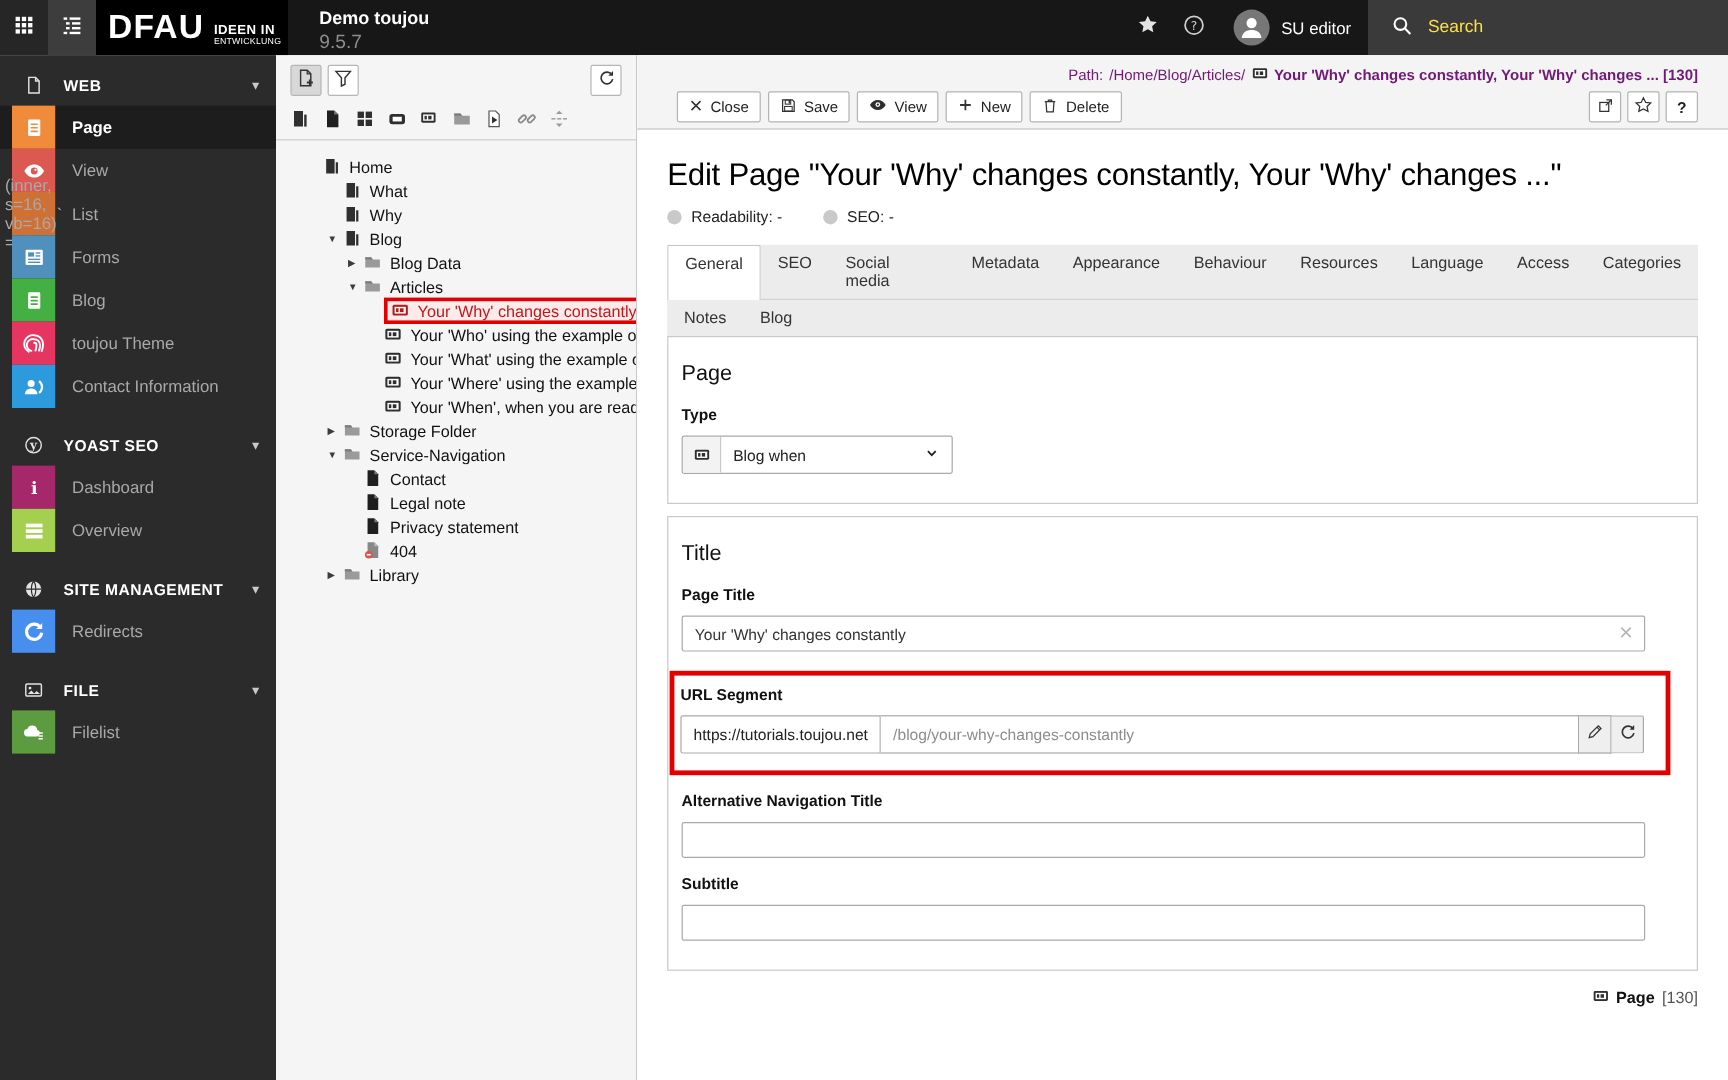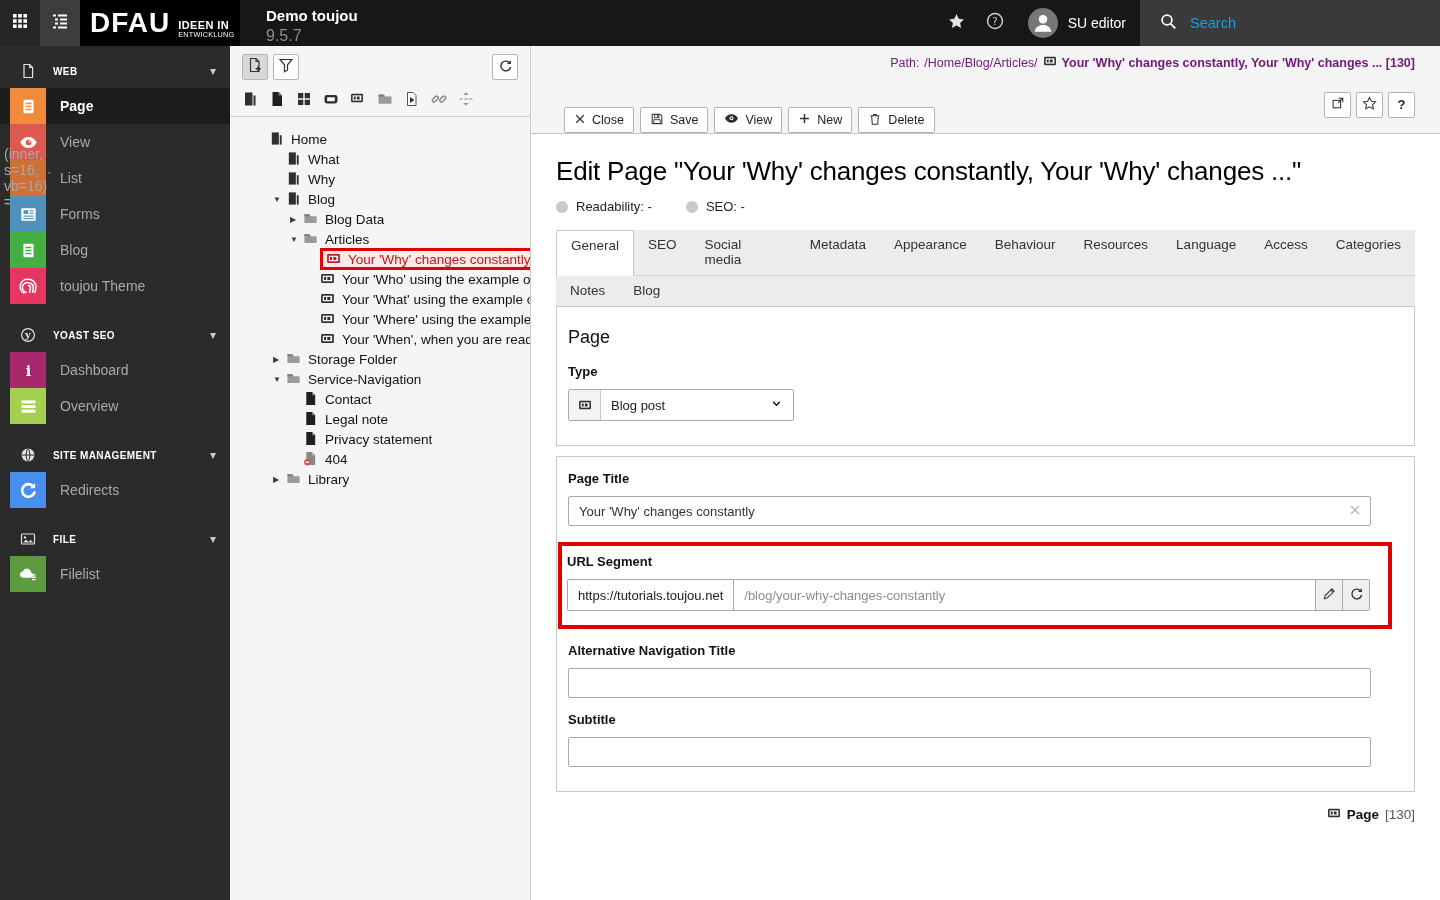--- a/index.html
+++ b/index.html
@@ -16,32 +16,32 @@
   .logo-sub { display:flex; flex-direction:column; justify-content:center; line-height:1.05;margin-top:12px; }
   .logo-sub .l1 { font-size:11px; font-weight:bold; letter-spacing:.4px; }
   .logo-sub .l2 { font-size:7.3px; letter-spacing:.2px; }
   .tb-site { padding:6px 0 0 26px; line-height:1.3; }
   .site-name { font-size:15px; font-weight:bold; }
   .site-ver { font-size:16px; color:#8d8d8d; }
   .tb-spacer { flex:1; }
   .tb-iconbtn { width:38px; display:flex; align-items:center; justify-content:center; cursor:pointer; }
   .tb-user { display:flex; align-items:center; gap:10px; padding:0 14px; font-size:14px; cursor:pointer; }
   .avatar { width:30px; height:30px; border-radius:50%; background:#777; display:flex; align-items:center; justify-content:center; overflow:hidden; }
-  .tb-search { width:300px; background:#3a3a3a; display:flex; align-items:center; gap:13px; padding-left:20px; font-size:14.5px; color:#0ea5e9; cursor:text; }
+  .tb-search { width:300px; background:#3a3a3a; display:flex; align-items:center; gap:13px; padding-left:20px; font-size:14.5px; color:#fde047; cursor:text; }
 
   
   .main { flex:1; display:flex; min-height:0; }
 
   
   .sidebar { width:230px; flex:0 0 230px; background:#2b2b2b; padding-top:8px; overflow:hidden; }
   .sb-sec { margin-top:14px; }
   .sb-sec:first-child { margin-top:0; }
   .sb-head { height:34px; display:flex; align-items:center; padding:0 10px 0 20px; cursor:pointer; }
   .sb-hicon { width:16px; height:16px; display:inline-flex; }
-  .sb-hlabel { margin-left:17px; font-size:10px; font-weight:bold; color:#fff; letter-spacing:.4px; flex:1; }
+  .sb-hlabel { margin-left:17px; font-size:13px; font-weight:bold; color:#fff; letter-spacing:.4px; flex:1; }
   .sb-caret { color:#c8c8c8; font-size:12px; margin-right:4px; }
   .sb-item { height:36px; display:flex; align-items:center; gap:14px; padding-left:10px; color:#a9a9a9; font-size:14px; cursor:pointer; }
   .sb-item .tile { width:36px; height:36px; flex:0 0 36px; display:flex; align-items:center; justify-content:center; }
   .sb-item.active { background:#1d1d1d; color:#fff; font-weight:bold; }
 
   
   .pagetree { width:301px; flex:0 0 301px; background:#f5f5f5; border-right:1px solid #c9c9c9; display:flex; flex-direction:column; overflow:hidden; }
   .pt-toolbar { padding:8px 12px 0; display:flex; gap:5px; }
   .pt-btn { width:26px; height:26px; border:1px solid #b5b5b5; background:#fff; border-radius:2px; display:flex; align-items:center; justify-content:center; cursor:pointer; }
   .pt-btn.pressed { background:#d8d8d8; }
@@ -55,21 +55,21 @@
   .tlabel { overflow:hidden; }
   .selbox { display:inline-flex; align-items:center; gap:6px; background:#fdeaea; border:3px solid #e30000; padding:0 7px 0 3px; height:22px; color:#c01818; }
   .selbox .ticon { margin-right:0; }
 
   
   .contentcol { flex:1; min-width:0; background:#fff; display:flex; flex-direction:column; }
   .docheader { flex:0 0 62px; background:#f4f4f4; border-bottom:1px solid #c6c6c6; }
   .dh-path { display:flex; justify-content:flex-end; align-items:center; gap:5px; padding:8px 25px 0; font-size:12.5px; color:#701a75; }
   .dh-path .ptitle { font-weight:bold; }
   .dh-row { display:flex; align-items:center; gap:6px; margin-top:5px; padding:0 25px 0 33px; }
-  .btn { height:26px; border:1px solid #b3b3b3; background:#fff; border-radius:2px; font-size:12.5px; color:#222; display:inline-flex; align-items:center; gap:6px; padding:0 9px; cursor:pointer;margin-top:31px; }
+  .btn { height:26px; border:1px solid #b3b3b3; background:#fff; border-radius:2px; font-size:12.5px; color:#222; display:inline-flex; align-items:center; gap:6px; padding:0 9px; cursor:pointer; }
   .dh-right { margin-left:auto; display:flex; gap:5px; }
   .icon-btn { width:27px; height:26px; border:1px solid #b3b3b3; background:#fff; border-radius:2px; display:flex; align-items:center; justify-content:center; cursor:pointer; font-size:13px; font-weight:bold; color:#222; }
 
   .page-body { flex:1; padding:0 25px; overflow:hidden; }
   h1.heading { font-size:26px; font-weight:400; color:#000; margin:22px 0 12px; letter-spacing:-.2px; }
   .indics { display:flex; gap:34px; align-items:center; margin-bottom:16px; font-size:13px; color:#222; }
   .indic { display:flex; align-items:center; gap:8px; }
   .dot { width:12px; height:12px; border-radius:50%; background:#c9c9c9; }
 
   .tabs { background:#ececec; }
@@ -252,20 +252,30 @@
               <svg width="19" height="19" viewBox="0 0 18 18">
                 <g fill="none" stroke="#fff" stroke-width="1.5" stroke-linecap="round">
                   <path d="M4.6 15.2A7 7 0 0 1 9 2.2a7 7 0 0 1 7 7c0 2.1-.4 3.9-1.1 5.5"></path>
                   <path d="M6.8 14.6A4.6 4.6 0 0 1 9 5.4a4.6 4.6 0 0 1 4.6 4.6c0 1.6-.3 3-.8 4.4"></path>
                   <path d="M9 8.2A1.8 1.8 0 0 1 10.8 10c0 1.5-.3 3-.8 4.4"></path>
                 </g>
               </svg>
             </span>
       <span>toujou Theme</span>
     </div>
+    <div class="sb-item">
+      <span class="tile" style="background:#2e9ade">
+              <svg width="19" height="19" viewBox="0 0 18 18">
+                <circle cx="6.6" cy="6.2" r="2.8" fill="#fff"></circle>
+                <path d="M1.6 14.8c.3-3 2.3-4.6 5-4.6s4.7 1.6 5 4.6z" fill="#fff"></path>
+                <path d="M12.8 4.4a5.6 5.6 0 0 1 0 9.2" stroke="#fff" stroke-width="1.7" fill="none"></path>
+              </svg>
+            </span>
+      <span>Contact Information</span>
+    </div>
   </div>
   <div class="sb-sec">
     <div class="sb-head">
       <span class="sb-hicon">
               <svg width="16" height="16" viewBox="0 0 16 16">
                 <circle cx="8" cy="8" r="6.4" fill="none" stroke="#e3e3e3" stroke-width="1.2"></circle>
                 <text x="8" y="11.4" font-size="10" font-weight="bold" text-anchor="middle" fill="#e3e3e3" font-family="DejaVu Serif, serif">y</text>
               </svg>
             </span>
       <span class="sb-hlabel">YOAST SEO</span>
@@ -742,31 +752,32 @@
           <div class="select-group">
             <span class="addon">
                 <svg width="14" height="14" viewBox="0 0 16 16">
                   <rect x="1.2" y="3.2" width="13.6" height="9.6" rx="1.4" fill="#2f2f2f"></rect>
                   <rect x="3" y="5" width="10" height="6" fill="#fff"></rect>
                   <rect x="4.3" y="6.3" width="2.2" height="3.4" fill="#2f2f2f"></rect>
                   <rect x="7.8" y="6.3" width="3.2" height="3.4" fill="#2f2f2f"></rect>
                 </svg>
               </span>
             <span class="sel">
-              <span>Blog post</span>
+              <span>Blog when</span>
               <span><svg width="13" height="13" viewBox="0 0 16 16">
                     <path d="M4 6l4 4.2L12 6" fill="none" stroke="#222" stroke-width="1.8"></path>
                   </svg></span>
             </span>
           </div>
         </div>
 
         <div class="gap"></div>
 
         <div class="panel">
+          <div class="sec-title">Title</div>
 
           <div class="flabel first">Page Title</div>
           <div class="input-wrap">
             <input class="tinput" value="Your 'Why' changes constantly" style="">
             <span class="clear-x">
                 <svg width="14" height="14" viewBox="0 0 16 16">
                   <path d="M3.5 3.5l9 9M12.5 3.5l-9 9" stroke="#b5b5b5" stroke-width="1.5"></path>
                 </svg>
               </span>
           </div>

